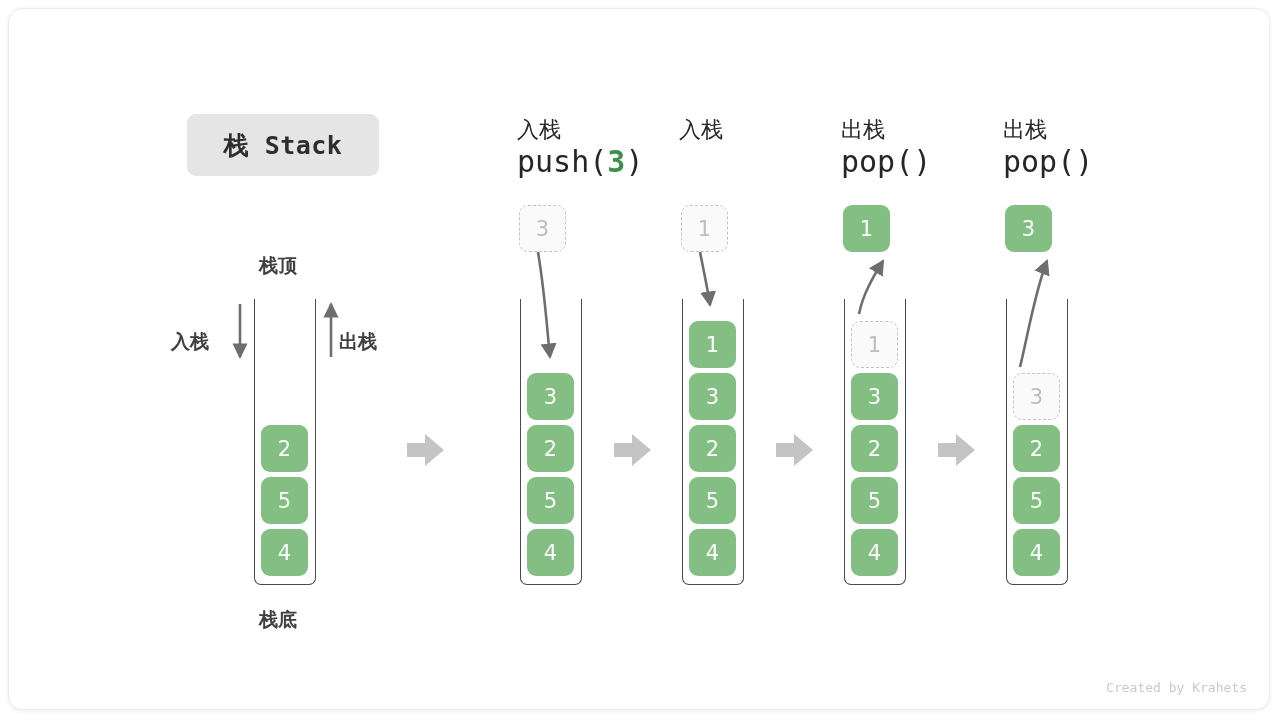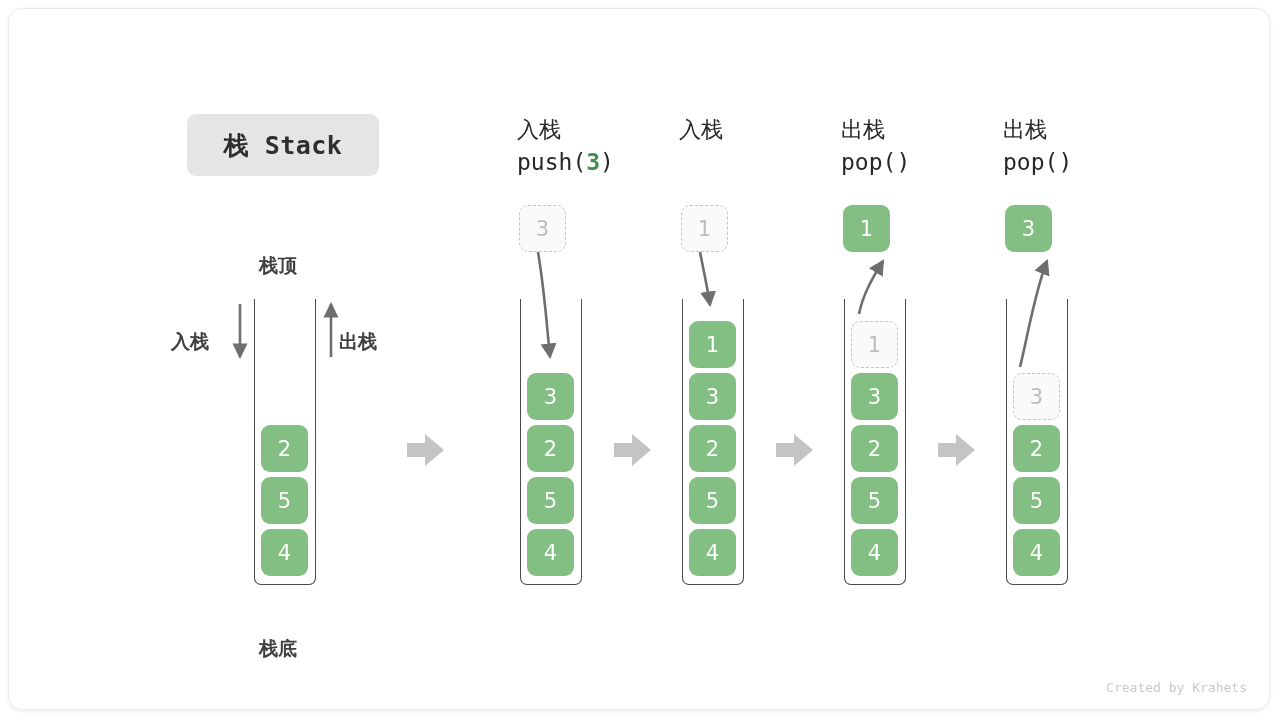--- a/index.html
+++ b/index.html
@@ -48,21 +48,21 @@
     white-space:nowrap;
   }
   .col-head .cn{
     display:block;
     font-family:"DejaVu Sans","Liberation Sans",sans-serif;
     font-size:22px;color:#262626;line-height:30px;
   }
   .col-head .code{
     display:block;
     font-family:"DejaVu Sans Mono","Liberation Mono",monospace;
-    font-size:23px;color:#262626;line-height:34px;
+    font-size:30px;color:#262626;line-height:34px;
     letter-spacing:0px;
   }
   .col-head .code .arg{color:#3f8f4e;font-weight:700;}
 
   
   .stack-box{
     position:absolute;
     width:62px;
     border-left:1.6px solid #4a4a4a;
     border-right:1.6px solid #4a4a4a;
@@ -109,21 +109,21 @@
 </style>
 </head>
 <body>
 
 <div class="card">
   <div class="stage">
 
     <div class="title-badge">栈 Stack</div>
 
     <div class="label-cn" style="left:250px;top:244px;">栈顶</div>
-    <div class="label-cn" style="left:250px;top:627px;">栈底</div>
+    <div class="label-cn" style="left:250px;top:598px;">栈底</div>
     <div class="label-cn" style="left:162px;top:320px;">入栈</div>
     <div class="label-cn" style="left:330px;top:320px;">出栈</div>
 
     <div class="col-head" style="left:508px;top:106px;">
       <span class="cn">入栈</span>
       <span class="code"><span>push(</span><span class="arg">3</span><span>)</span></span>
     </div>
     <div class="col-head" style="left:670px;top:106px;">
       <span class="cn">入栈</span>
     </div>

